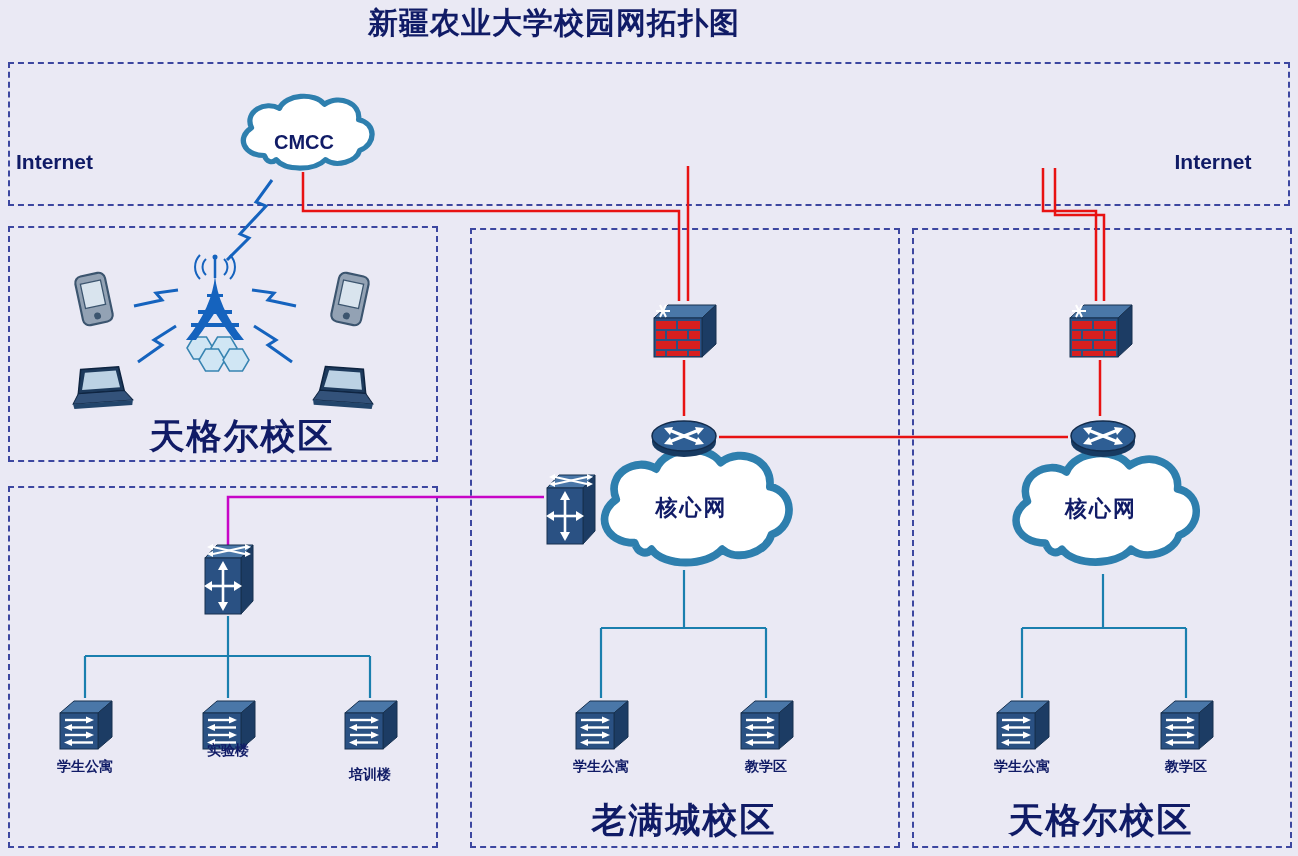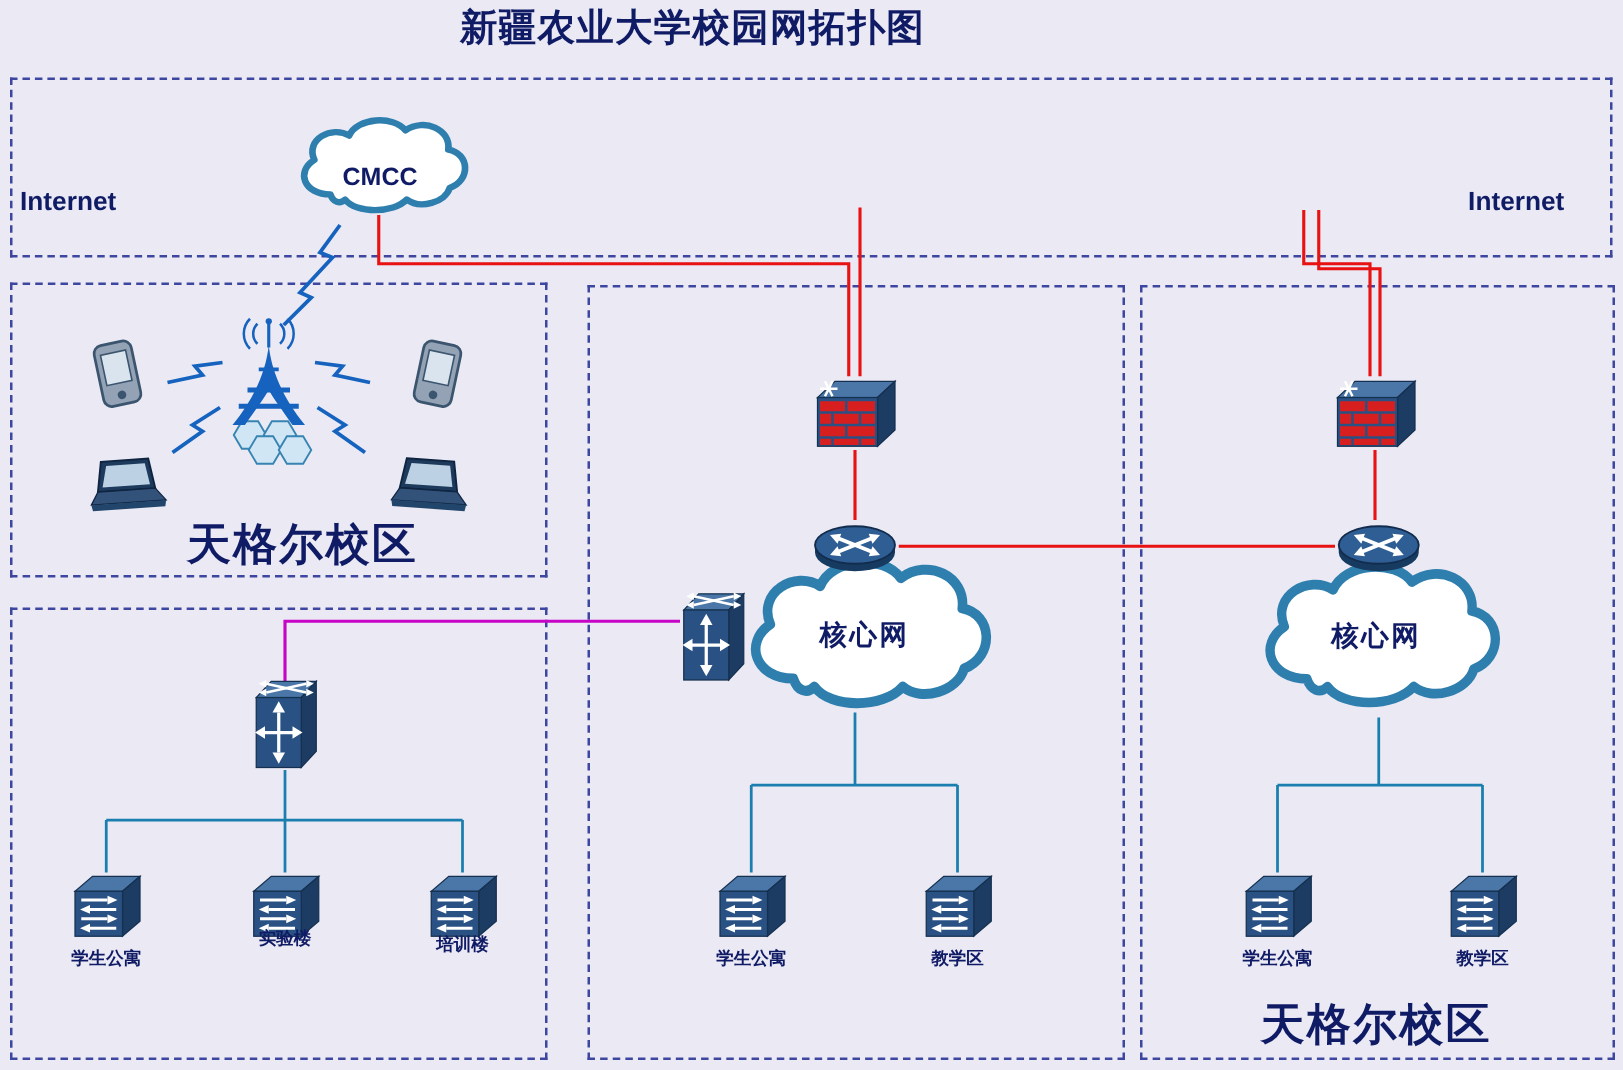--- a/index.html
+++ b/index.html
@@ -394,22 +394,23 @@
     <svg viewBox="0 0 62 44" width="64" height="44">
       <polygon points="10,2 48,2 52,26 6,26" fill="#1d3a5c" stroke="#0e2440" stroke-width="1.5"></polygon>
       <polygon points="14,5.5 45,5.5 48,22.5 10,22.5" fill="#bcd2e4"></polygon>
       <polygon points="6,26 52,26 60,36 0,36" fill="#33527a" stroke="#0e2440" stroke-width="1"></polygon>
       <polygon points="0,36 60,36 59,41 1,41" fill="#22456b"></polygon>
     </svg>
   </div>
 
   <div class="txt devlabel" style="left:25px;top:758px;width:120px;">学生公寓</div>
   <div class="txt devlabel" style="left:168px;top:742px;width:120px;">实验楼</div>
-  <div class="txt devlabel" style="left:310px;top:747px;width:120px;">培训楼</div>
+  <div class="txt devlabel" style="left:310px;top:766px;width:120px;">培训楼</div>
   <div class="txt devlabel" style="left:541px;top:758px;width:120px;">学生公寓</div>
   <div class="txt devlabel" style="left:706px;top:758px;width:120px;">教学区</div>
   <div class="txt devlabel" style="left:962px;top:758px;width:120px;">学生公寓</div>
   <div class="txt devlabel" style="left:1126px;top:758px;width:120px;">教学区</div>
 
   <div class="txt campus" style="left:92px;top:416px;width:300px;">天格尔校区</div>
+  <div class="txt campus" style="left:534px;top:800px;width:300px;">老满城校区</div>
   <div class="txt campus" style="left:976px;top:800px;width:250px;">天格尔校区</div>
 
 </div>
 
 </body></html>

